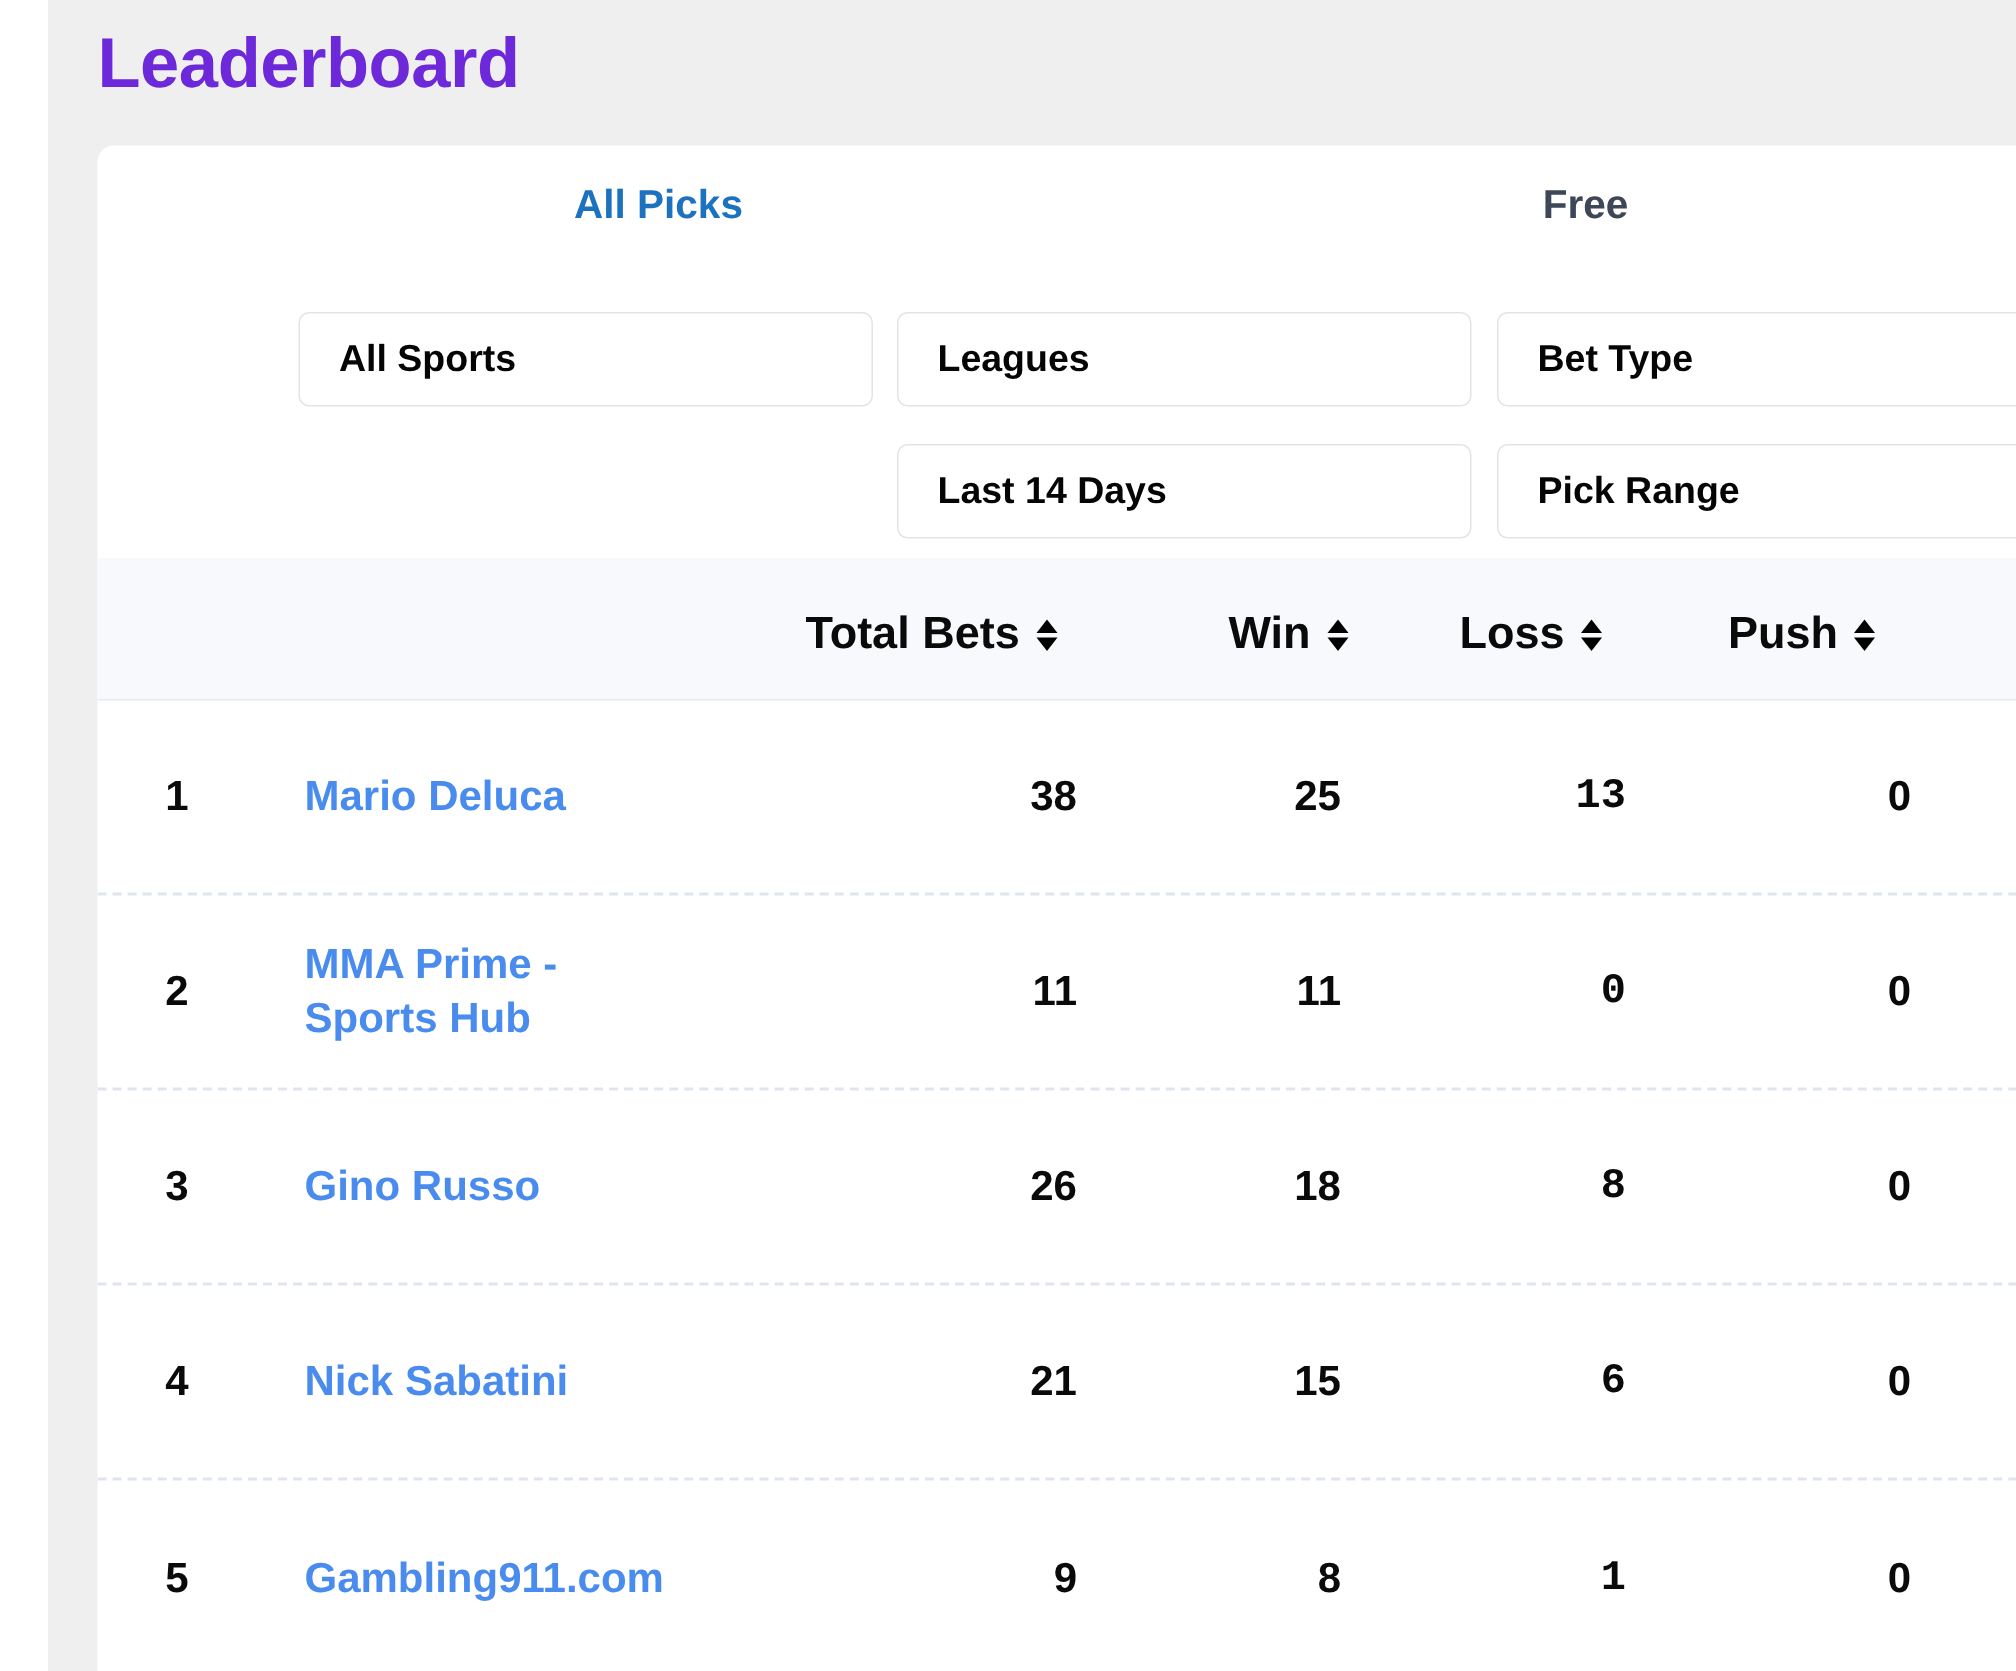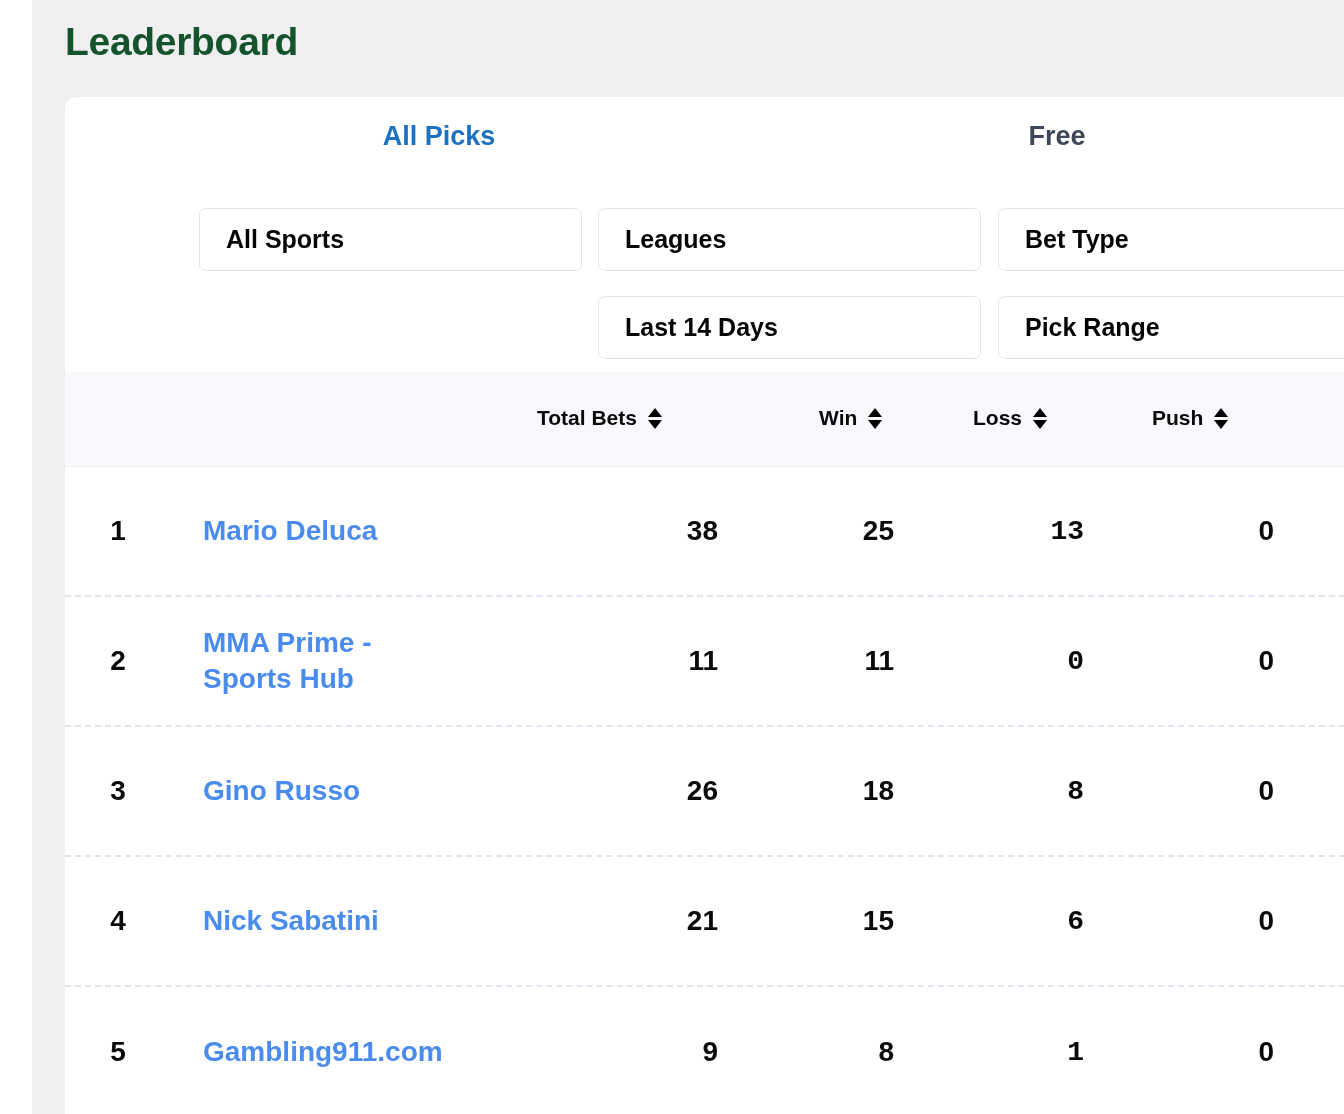--- a/index.html
+++ b/index.html
@@ -31,23 +31,23 @@
     right: 0;
     bottom: 0;
     background: #efefef;
   }
 
   
   .page-title {
     position: absolute;
     left: 65px;
     top: 16px;
-    font-size: 39px;
-    font-weight: bold;
-    color: #14532d;
+    font-size: 47px;
+    font-weight: bold;
+    color: #6d28d9;
     letter-spacing: -0.3px;
     line-height: 52px;
     white-space: nowrap;
   }
 
   
   .card {
     position: absolute;
     left: 65px;
     top: 97px;
@@ -130,21 +130,21 @@
     background: #f8f9fc;
     border-bottom: 1px solid #e8ebf2;
     box-sizing: border-box;
   }
   .th {
     position: absolute;
     top: 34px;
     display: flex;
     align-items: center;
     gap: 11px;
-    font-size: 21px;
+    font-size: 30px;
     font-weight: bold;
     color: #0a0a0a;
     white-space: nowrap;
     cursor: pointer;
   }
   .th-total { left: 472px; }
   .th-win   { left: 734px; margin-left: 20px; }
   .th-loss  { left: 908px; }
   .th-push  { left: 1087px; }
 

